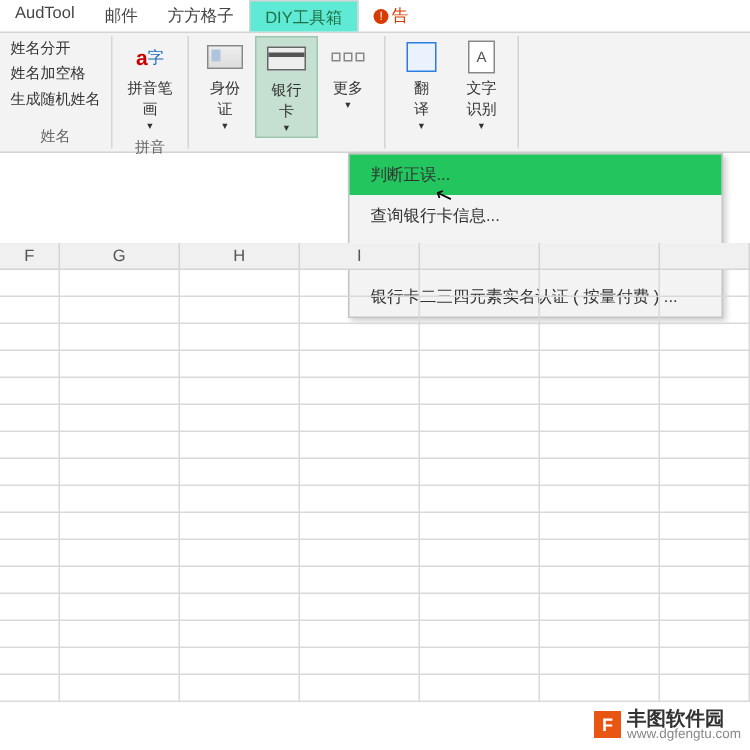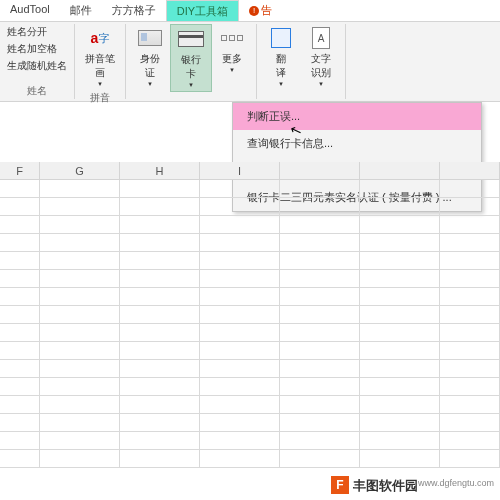--- a/index.html
+++ b/index.html
@@ -34,32 +34,32 @@
     .icon-more { display: flex; gap: 2px; }
     .icon-more span { width: 6px; height: 6px; border: 1px solid #888; }
     .icon-translate { width: 20px; height: 20px; border: 1px solid #2a7de1; background: #eaf2fd; }
     .icon-text { width: 18px; height: 22px; border: 1px solid #888; background: #fff; display:flex; align-items:center; justify-content:center; font-size:10px; color:#555; }
     .icon-template { width: 22px; height: 18px; border: 1px solid #888; background: linear-gradient(90deg,#d4a 30%,#eee 30%); }
     .icon-data { display: flex; gap: 1px; }
     .icon-data span { width: 12px; height: 16px; border: 1px solid #888; background: #eee; }
     
     .popup { position: absolute; top: 102px; left: 232px; background: #f3f3f3; border: 1px solid #c4c4c4; box-shadow: 2px 2px 4px rgba(0,0,0,0.2); min-width: 250px; }
     .popup-item { padding: 6px 14px; font-size: 11px; color: #333; cursor: pointer; white-space: nowrap; }
-    .popup-item.hover { background: #f9a8d4; }
+    .popup-item.hover { background: #22c55e; }
     
     .grid { position: relative; }
     .col-headers { display: flex; height: 18px; }
     .col-h { border-right: 1px solid #d4d4d4; border-bottom: 1px solid #d4d4d4; background: #f0f0f0; text-align: center; font-size: 11px; color: #555; line-height: 18px; }
     .rows { display: flex; flex-direction: column; }
     .row { display: flex; height: 18px; }
     .cell { border-right: 1px solid #d9d9d9; border-bottom: 1px solid #d9d9d9; height: 18px; }
     
     .watermark { position: absolute; bottom: 6px; right: 6px; display: flex; align-items: center; gap: 4px; font-size: 11px; color: #444; }
     .wm-icon { width: 18px; height: 18px; background: #e95513; color: #fff; display: flex; align-items: center; justify-content: center; font-weight: bold; font-size: 12px; }
-    .wm-text { display: flex; flex-direction: row; line-height: 1; }
+    .wm-text { display: flex; flex-direction: column; line-height: 1; }
     .wm-main { font-size: 13px; font-weight: bold; color: #333; }
     .wm-sub { font-size: 9px; color: #888; }
     
     .cursor { position: absolute; top: 122px; left: 290px; font-size: 14px; transform: rotate(-20deg); pointer-events: none; }
   </style>
 </head>
 <body>
 
 <div class="tabs">
   <div class="tab">AudTool</div>

